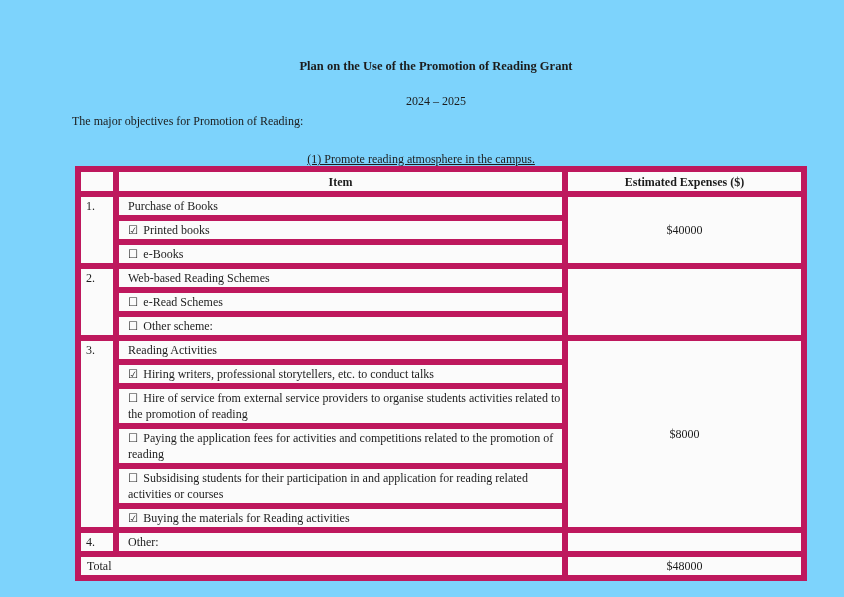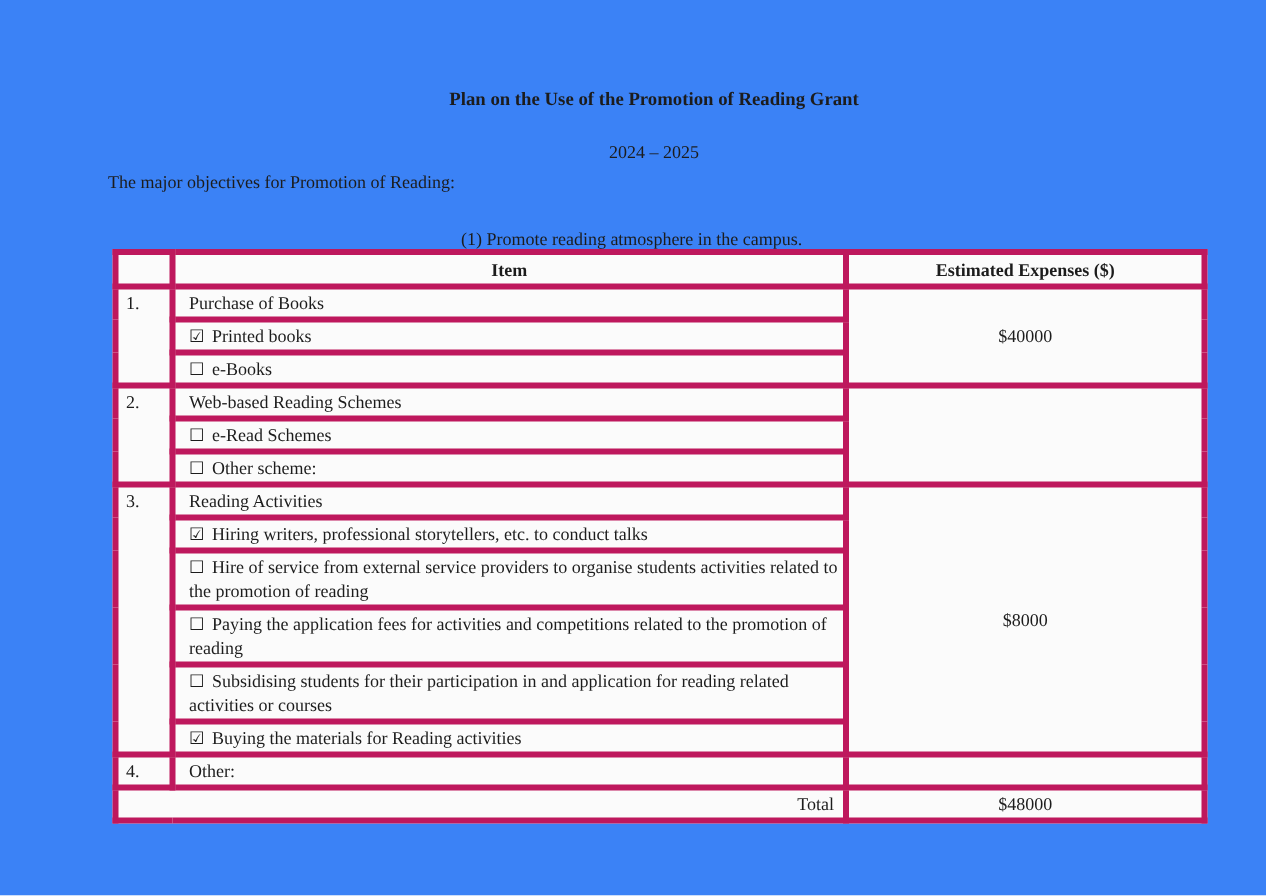--- a/index.html
+++ b/index.html
@@ -6,21 +6,21 @@
     margin: 0;
     padding: 0;
     background: #fbfbfb;
     font-family: "Liberation Serif", "DejaVu Serif", serif;
     color: #1c1c1c;
   }
   .page {
     position: relative;
     width: 844px;
     height: 597px;
-    background: #3b82f6;
+    background: #7dd3fc;
     overflow: hidden;
   }
   .title-block {
     position: absolute;
     left: 72px;
     top: 59px;
     width: 728px;
     text-align: center;
   }
   .doc-title {
@@ -36,38 +36,38 @@
   .objectives {
     position: absolute;
     left: 72px;
     top: 112px;
     font-size: 12px;
     line-height: 19px;
     display: flex;
     white-space: pre;
   }
   .obj-list { margin-left: 4px; }
-  .obj-line { display: block; }
+  .obj-line { display: block; text-decoration: underline; }
 
   table.grant-table {
     position: absolute;
     left: 75px;
     top: 166px;
     width: 726px;
     border-collapse: collapse;
     table-layout: fixed;
     font-size: 12px;
     border: 2px solid #222222;
     background: #fbfbfb;
   }
   .grant-table col.c-num { width: 38px; }
   .grant-table col.c-item { width: 449px; }
   .grant-table col.c-exp { width: 239px; }
   .grant-table th, .grant-table td {
-    border: 4px solid #be185d;
+    border: 6px solid #be185d;
     padding: 1px 6px;
     line-height: 16px;
     overflow: hidden;
   }
   .grant-table th {
     font-weight: bold;
     text-align: center;
     height: 17px;
   }
   tr.single { height: 19px; }
@@ -78,21 +78,20 @@
   td.item-cell {
     padding-left: 9px;
     padding-right: 4px;
     white-space: nowrap;
   }
   td.exp-cell {
     text-align: center;
     vertical-align: middle;
   }
   td.total-label-cell {
-    text-align: right;
     padding-right: 6px;
   }
   .cb {
     font-family: "DejaVu Sans", sans-serif;
     font-size: 11.5px;
     margin-right: 5px;
   }
   .line2 { display: block; }
 </style>
 </head>

